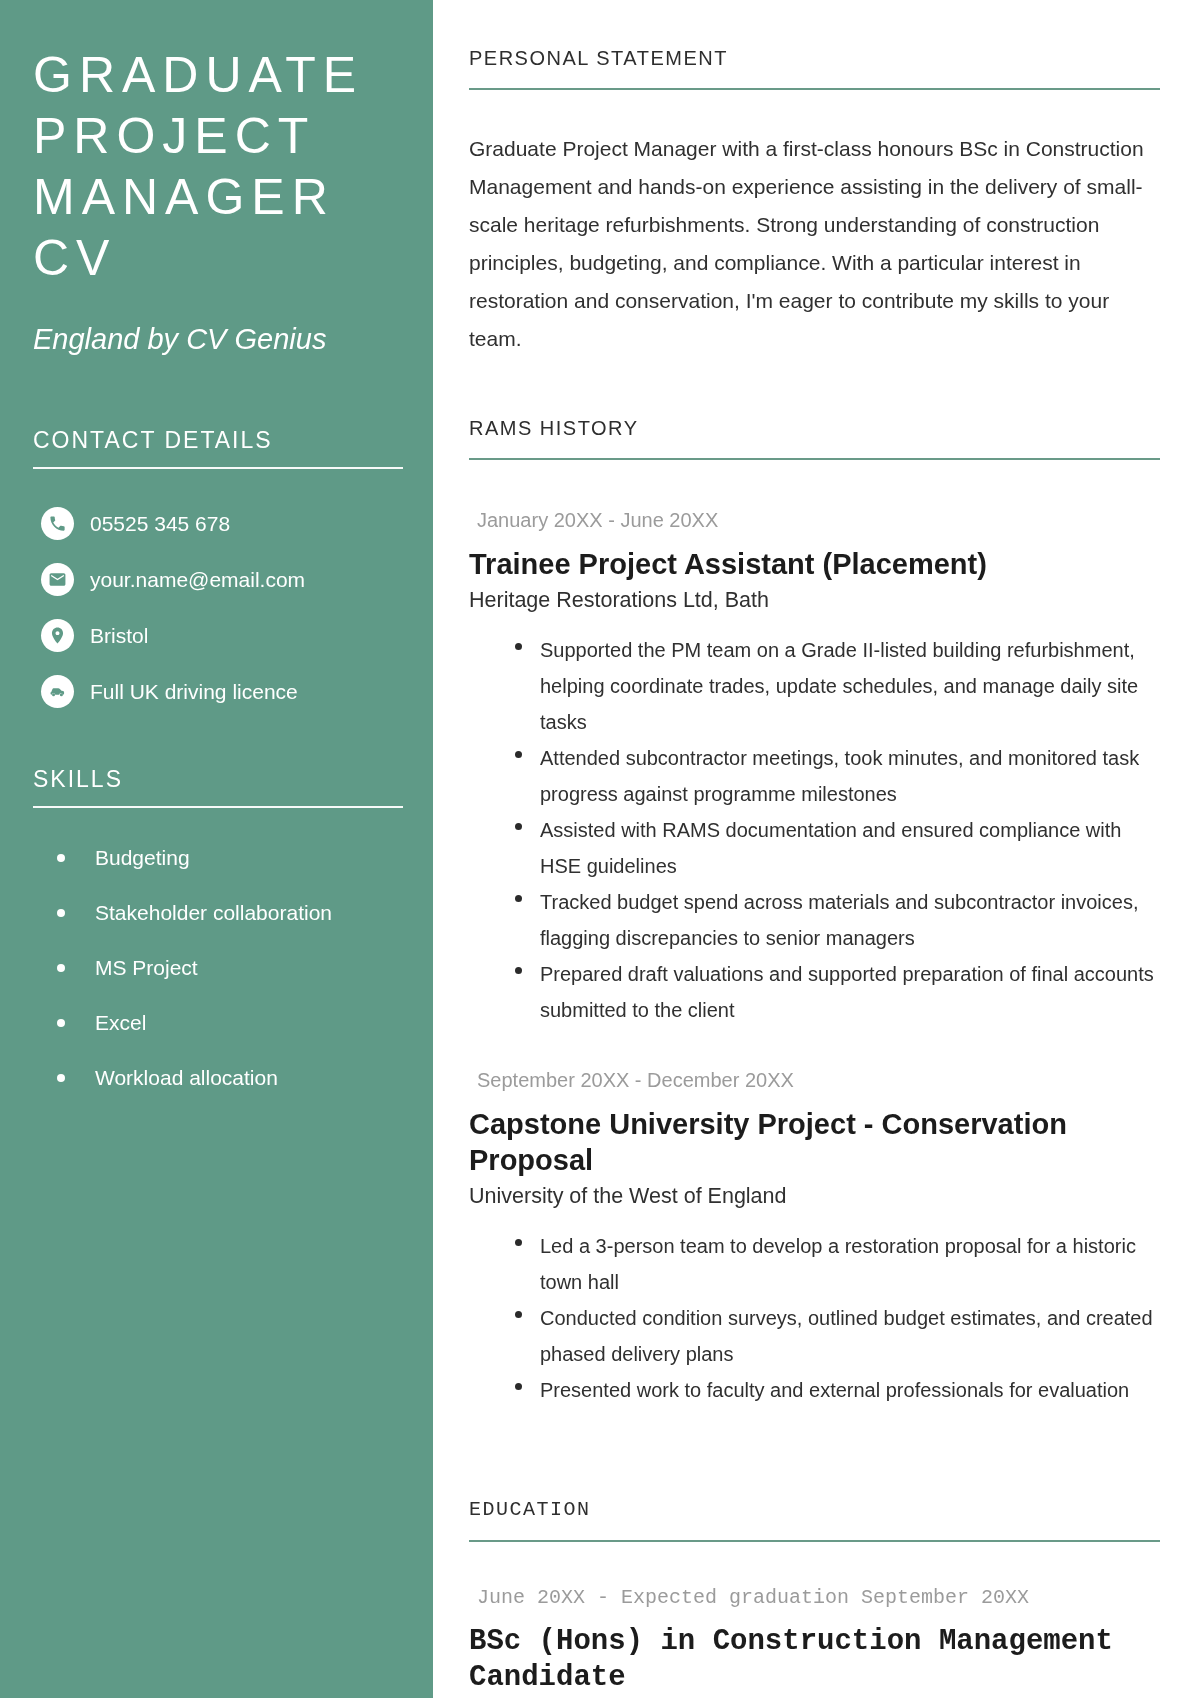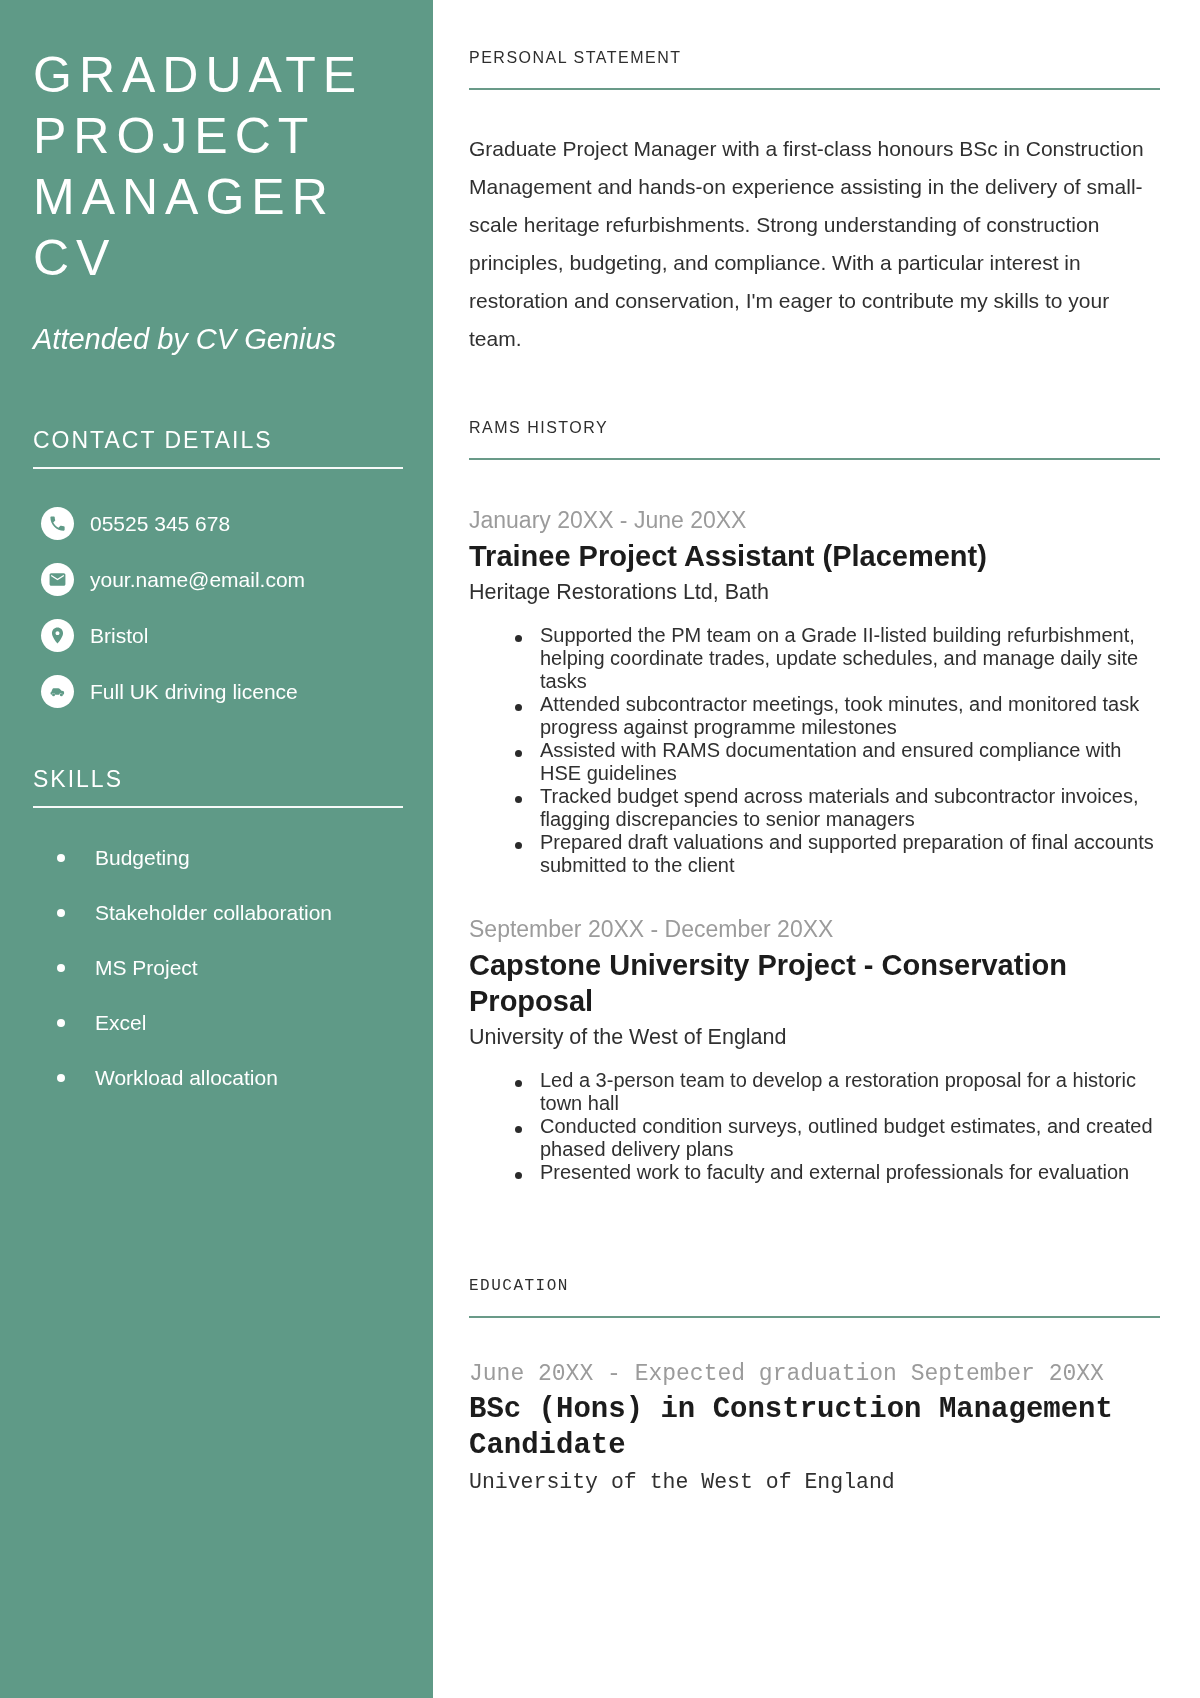--- a/index.html
+++ b/index.html
@@ -47,47 +47,47 @@
   }
   .skills-list li::before{
     content:"";position:absolute;left:24px;top:10px;width:8px;height:8px;
     border-radius:50%;background:#ffffff;
   }
   
   .main{
     position:absolute;left:433px;top:0;width:767px;padding:45px 40px 0 36px;
   }
   .main-heading{
-    margin:0;font-size:16px;line-height:26px;font-weight:400;letter-spacing:1.5px;
+    margin:0;font-size:20px;line-height:26px;font-weight:400;letter-spacing:1.5px;
     color:var(--heading);padding-bottom:17px;border-bottom:2px solid var(--accent);
   }
   .ps-text{margin:40px 0 0;font-size:21px;line-height:38px;color:var(--body);}
   .section-wh{margin-top:57px;}
   .section-edu{margin-top:89px;font-family:Liberation Mono, monospace;}
   .entry.first{margin-top:42px;}
   .entry + .entry{margin-top:34px;}
-  .entry-dates{margin:0;font-size:23px;line-height:36px;color:var(--date);}
+  .entry-dates{margin:8px;font-size:20px;line-height:36px;color:var(--date);}
   .entry-title{margin:0;font-size:29px;line-height:36px;font-weight:700;color:var(--bold);}
   .entry-company{margin:0;font-size:21.5px;line-height:36px;color:var(--body);}
   .entry-bullets{list-style:none;margin:14px 0 0;padding:0 0 0 46px;}
   .entry-bullets li{
-    position:relative;padding-left:25px;font-size:20px;line-height:23px;color:var(--body);
+    position:relative;padding-left:25px;font-size:20px;line-height:36px;color:var(--body);
   }
   .entry-bullets li::before{
     content:"";position:absolute;left:0;top:11px;width:7px;height:7px;
     border-radius:50%;background:#2b2b2b;
   }
   .edu-entry{margin-top:38px;}
 </style>
 </head>
 <body>
 
 <aside class="sidebar">
   <h1 class="cv-title">GRADUATE PROJECT MANAGER CV</h1>
-  <p class="cv-subtitle">Attended by CV Genius</p>
+  <p class="cv-subtitle">England by CV Genius</p>
 
   <h2 class="side-heading">CONTACT DETAILS</h2>
   <hr class="side-rule">
 
   <ul class="contact-list">
     <li class="contact-item">
       <span class="icon-circle">
         <svg viewBox="0 0 24 24">
             <path d="M6.62 10.79c1.44 2.83 3.76 5.14 6.59 6.59l2.2-2.2c.27-.27.67-.36 1.02-.24 1.12.37 2.33.57 3.57.57.55 0 1 .45 1 1V20c0 .55-.45 1-1 1-9.39 0-17-7.61-17-17 0-.55.45-1 1-1h3.5c.55 0 1 .45 1 1 0 1.25.2 2.45.57 3.57.11.35.03.74-.25 1.02l-2.2 2.2z"></path>
           </svg>

